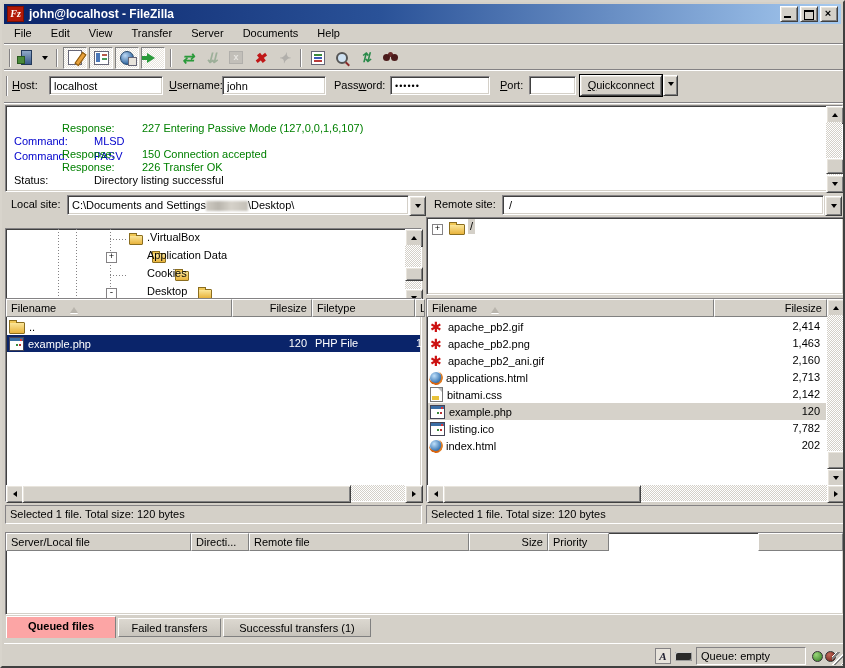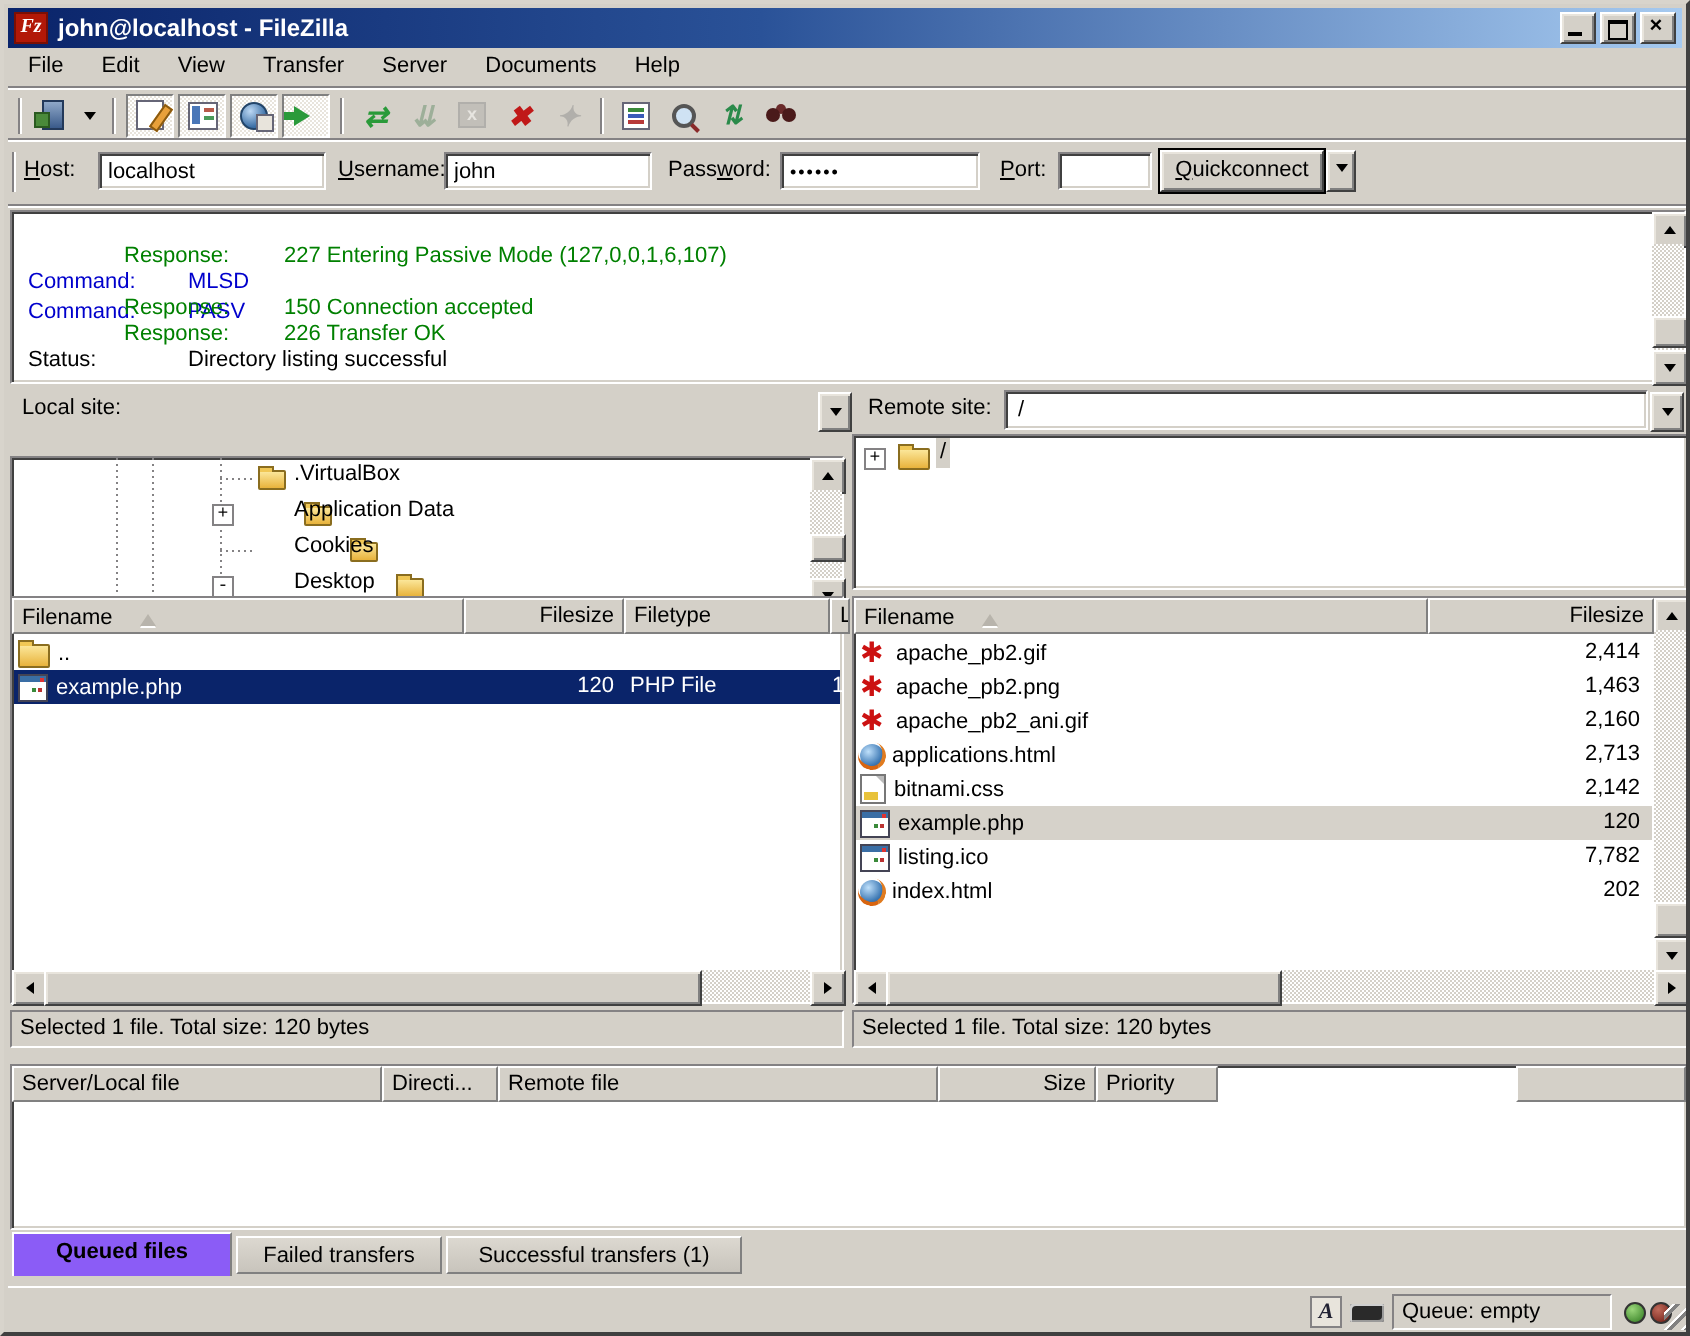--- a/index.html
+++ b/index.html
@@ -85,21 +85,21 @@
   
   .sbtn{position:absolute;display:flex;align-items:center;justify-content:center;border:1px solid;border-color:#fff #404040 #404040 #fff;box-shadow:inset 1px 1px 0 #e8e4dc,inset -1px -1px 0 #808080;background:#d4d0c8;}
   .thumb{position:absolute;border:1px solid;border-color:#fff #404040 #404040 #fff;box-shadow:inset 1px 1px 0 #e8e4dc,inset -1px -1px 0 #808080;background:#d4d0c8;}
   .track{position:absolute;background:#fff;background-image:conic-gradient(#d4d0c8 25%,#fff 0 50%,#d4d0c8 0 75%,#fff 0);background-size:2px 2px;}
   .t-up{width:0;height:0;border:3px solid transparent;border-bottom:4px solid #000;margin-top:-3px;}
   .t-dn{width:0;height:0;border:3px solid transparent;border-top:4px solid #000;margin-bottom:-3px;}
   .t-lf{width:0;height:0;border:3px solid transparent;border-right:4px solid #000;margin-left:-3px;}
   .t-rt{width:0;height:0;border:3px solid transparent;border-left:4px solid #000;margin-right:-3px;}
   
   .tab{position:absolute;top:616px;height:19px;background:linear-gradient(#dcd8d0,#c8c4bc);border:1px solid;border-color:#fff #808080 #808080 #fff;text-align:center;line-height:18px;white-space:nowrap;overflow:hidden;}
-  .tab.active{top:614px;height:22px;background:#8b5cf6;font-weight:bold;border-bottom:none;z-index:2;}
+  .tab.active{top:614px;height:22px;background:#fca5a5;font-weight:bold;border-bottom:none;z-index:2;}
   
   .dot{position:absolute;width:9px;height:9px;border-radius:50%;border:1px solid #333;}
   .grip{position:absolute;width:13px;height:13px;background:repeating-linear-gradient(135deg,transparent 0 3px,#fff 3px 4px,#808080 4px 6px);}
 </style>
 </head>
 <body>
 
 <div class="win">
 
   <div class="abs titlebar" style="left:2px;top:2px;width:837px;height:20px;">
@@ -212,20 +212,21 @@
       <span class="track" style="left:0;top:16px;width:16px;height:53px;"></span>
       <span class="thumb" style="left:0;top:52px;width:16px;height:14px;"></span>
       <span class="sbtn" style="left:0;top:69px;width:16px;height:16px;">
           <i class="t-dn"></i>
         </span>
     </div>
   </div>
 
   <div class="abs" style="left:3px;top:193px;width:417px;height:20px;">
     <span class="abs" style="left:2px;top:2px;padding:1px 4px;">Local site:</span>
+    <span class="abs sunken" style="left:62px;top:0;width:342px;height:20px;line-height:18px;padding:0 4px;white-space:nowrap;overflow:hidden;"><span>C:\Documents and Settings</span><span style="display:inline-block;width:42px;height:10px;background:linear-gradient(90deg,#cfcbc3,#b9b5ad 30%,#d6d2ca 60%,#c3bfb7);filter:blur(1px);vertical-align:middle;"></span><span>\Desktop\</span></span>
     <span class="sbtn" style="left:404px;top:1px;width:15px;height:18px;">
         <i class="t-dn"></i>
       </span>
   </div>
 
   <div class="abs" style="left:424px;top:193px;width:418px;height:20px;">
     <span class="abs" style="left:4px;top:2px;padding:1px 4px;">Remote site:</span>
     <span class="abs sunken" style="left:76px;top:0;width:322px;height:20px;line-height:18px;padding:0 6px;"><span>/</span></span>
     <span class="sbtn" style="left:399px;top:1px;width:15px;height:18px;">
         <i class="t-dn"></i>

